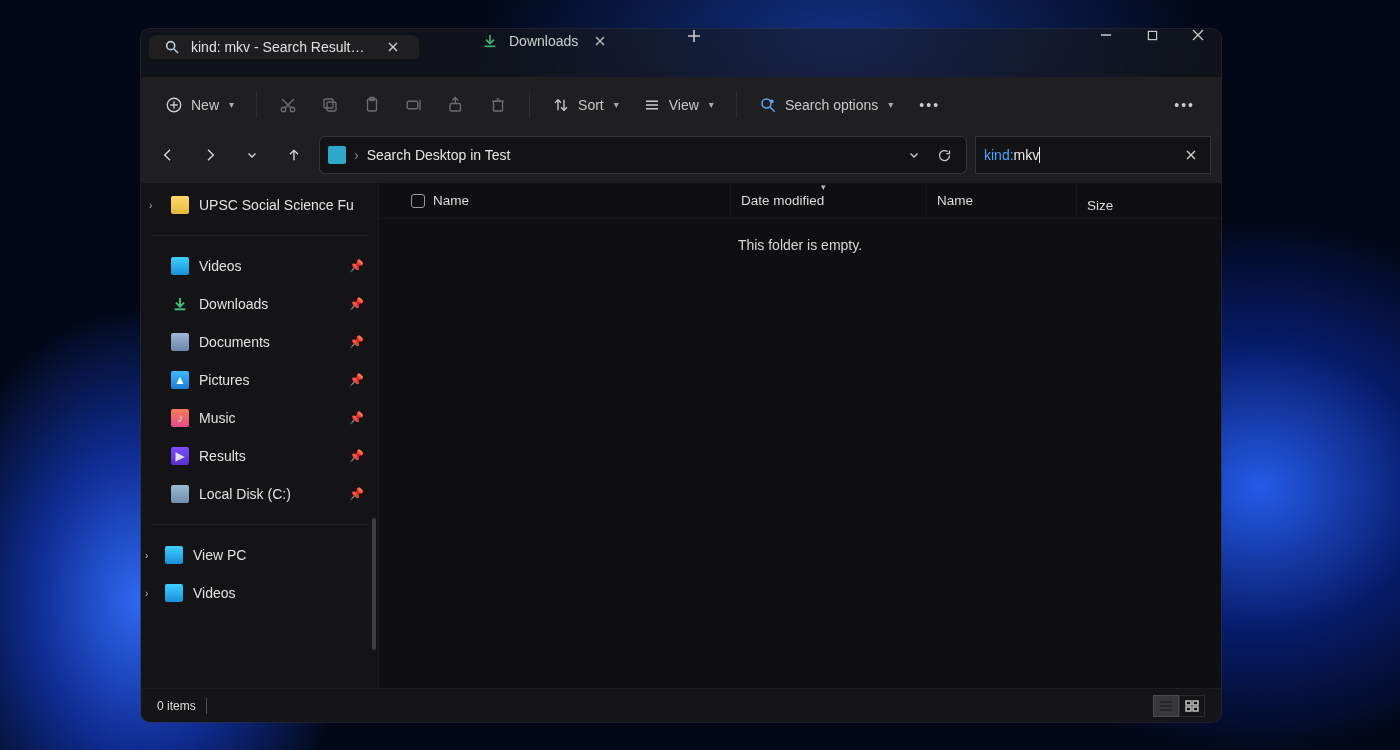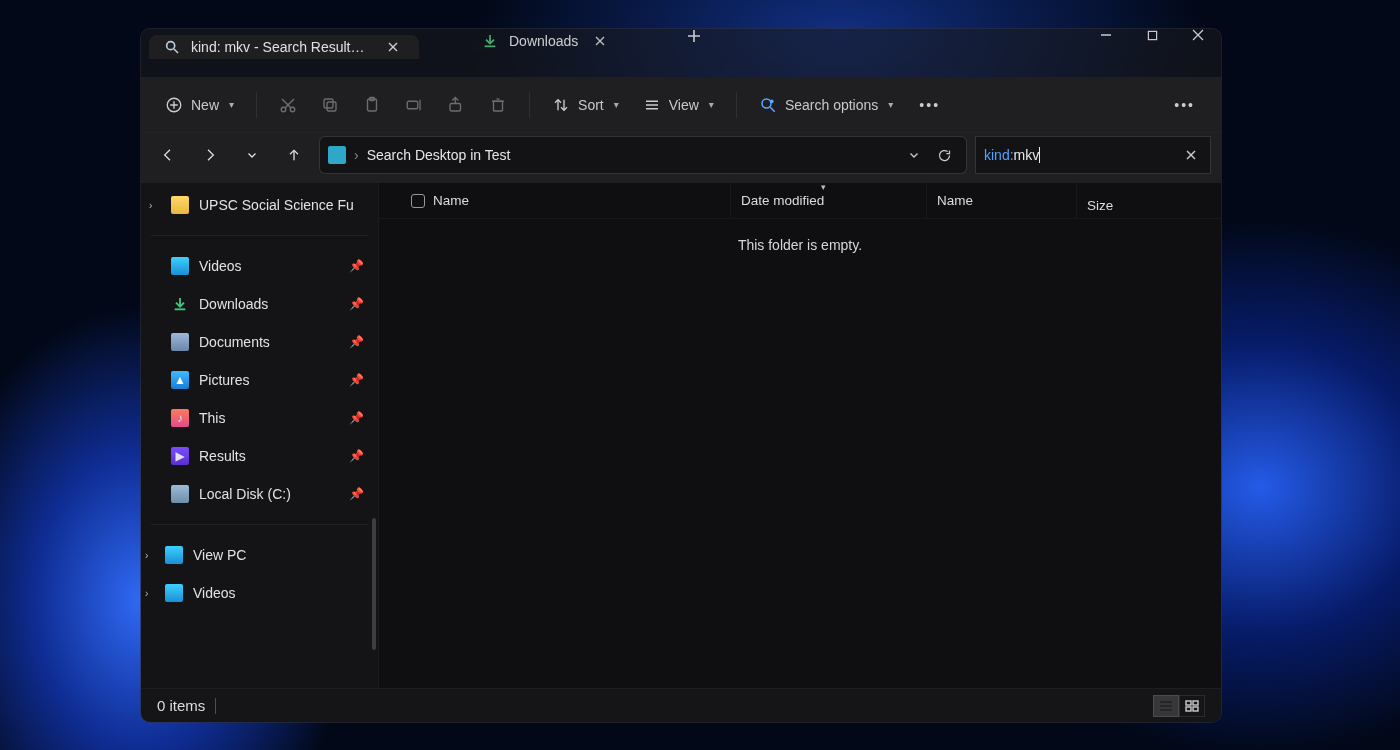--- a/index.html
+++ b/index.html
@@ -156,21 +156,21 @@
   .col.size{flex:0 0 110px;}
   .sort-ind{position:absolute;left:90px;top:-1px;font-size:9px;color:#bbb;}
   .chk{width:14px;height:14px;border:1.5px solid #999;border-radius:3px;margin-left:22px;}
   .empty-msg{
     padding-top:18px;text-align:center;font-size:14px;color:#d8d8d8;
   }
   
   .statusbar{
     height:34px;background:#151517;
     display:flex;align-items:center;padding:0 16px;
-    font-size:15px;color:#ddd;
+    font-size:12px;color:#ddd;
     border-top:1px solid rgba(255,255,255,0.04);
   }
   .statusbar .sep{display:inline-block;width:1px;height:16px;background:rgba(255,255,255,0.25);margin:0 10px;}
   .view-btns{margin-left:auto;display:flex;}
   .view-btn{width:26px;height:22px;display:flex;align-items:center;justify-content:center;border:1px solid rgba(255,255,255,0.1);}
   .view-btn.active{background:rgba(255,255,255,0.15);}
   svg{display:block;}
 </style>
 </head>
 <body>
@@ -432,21 +432,21 @@
         <span>Documents</span>
         <span class="pin">📌</span>
       </div>
       <div class="side-item">
         <span class="ico pic">▲</span>
         <span>Pictures</span>
         <span class="pin">📌</span>
       </div>
       <div class="side-item">
         <span class="ico music">♪</span>
-        <span>This</span>
+        <span>Music</span>
         <span class="pin">📌</span>
       </div>
       <div class="side-item">
         <span class="ico video">▶</span>
         <span>Results</span>
         <span class="pin">📌</span>
       </div>
       <div class="side-item">
         <span class="ico disk"></span>
         <span>Local Disk (C:)</span>

